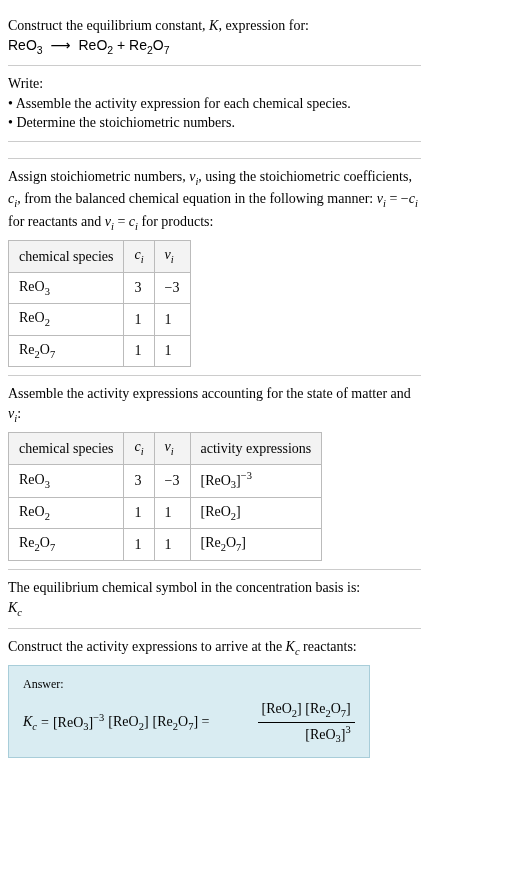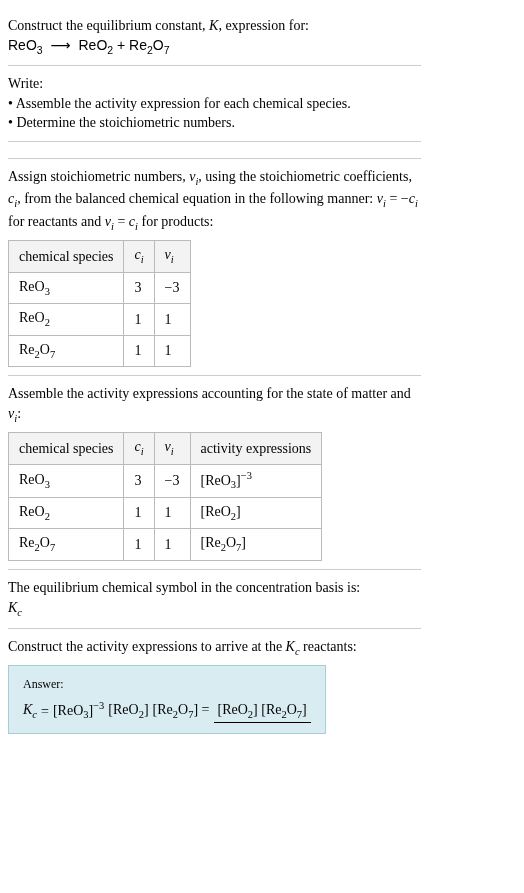--- a/index.html
+++ b/index.html
@@ -62,20 +62,21 @@
   display: inline-block;
 }
 .answer-label {
   font-size: 12px;
   margin-bottom: 6px;
 }
 .frac {
   display: inline-block;
   vertical-align: middle;
   text-align: right;
+  margin-left: 44px;
 }
 .frac .num {
   display: block;
   border-bottom: 1px solid #000;
   padding: 0 4px;
 }
 .frac .den {
   display: block;
   padding: 0 4px;
 }
@@ -187,18 +188,19 @@
   <div class="answer-box">
     <div class="answer-label">Answer:</div>
     <div class="eq-line">
       <span><span class="italic">K</span><sub class="italic">c</sub></span>
       <span> = </span>
       <span><span>[ReO</span><sub>3</sub><span>]</span><sup>−3</sup></span>
       <span><span>[ReO</span><sub>2</sub><span>] </span></span>
       <span><span>[Re</span><sub>2</sub><span>O</span><sub>7</sub><span>] = </span></span>
       <span class="frac">
         <span class="num"><span>[ReO</span><sub>2</sub><span>] [Re</span><sub>2</sub><span>O</span><sub>7</sub><span>]</span></span>
+        <span class="den"><span>[ReO</span><sub>3</sub><span>]</span><sup>3</sup></span>
       </span>
     </div>
   </div>
 </div>
 
 </div>
 
 </body></html>

